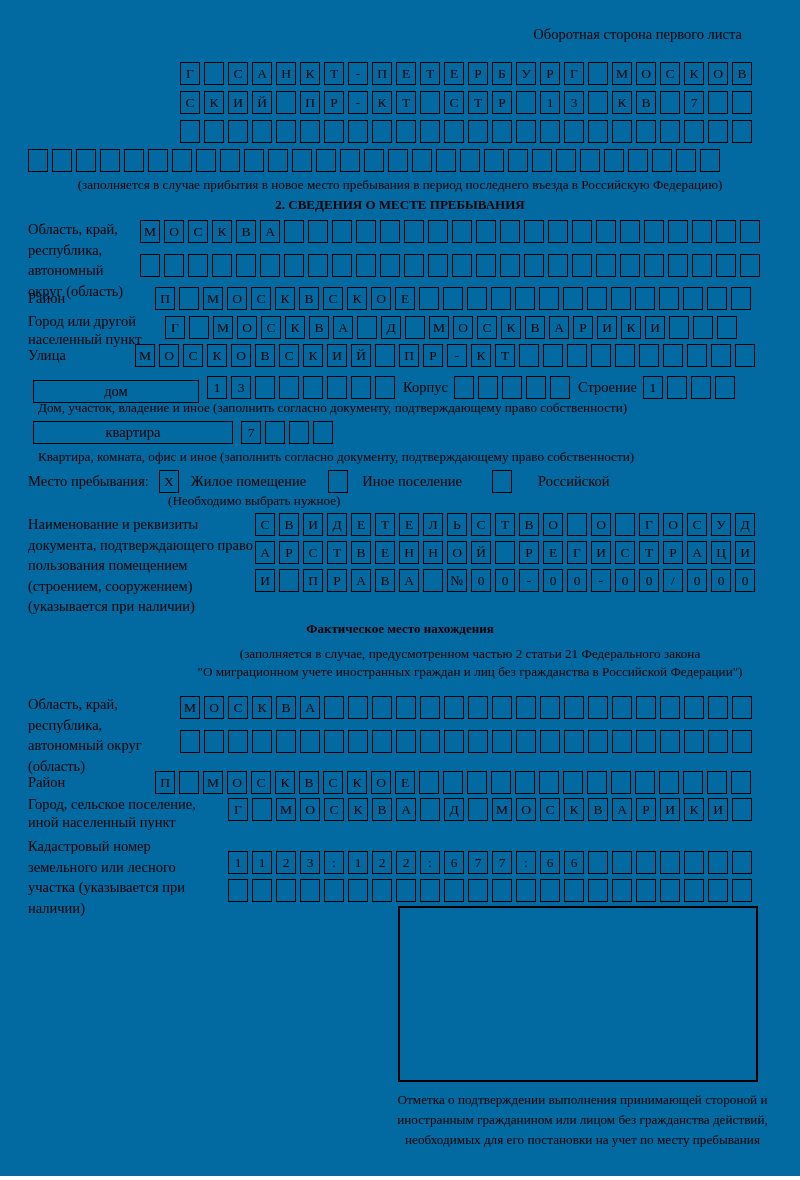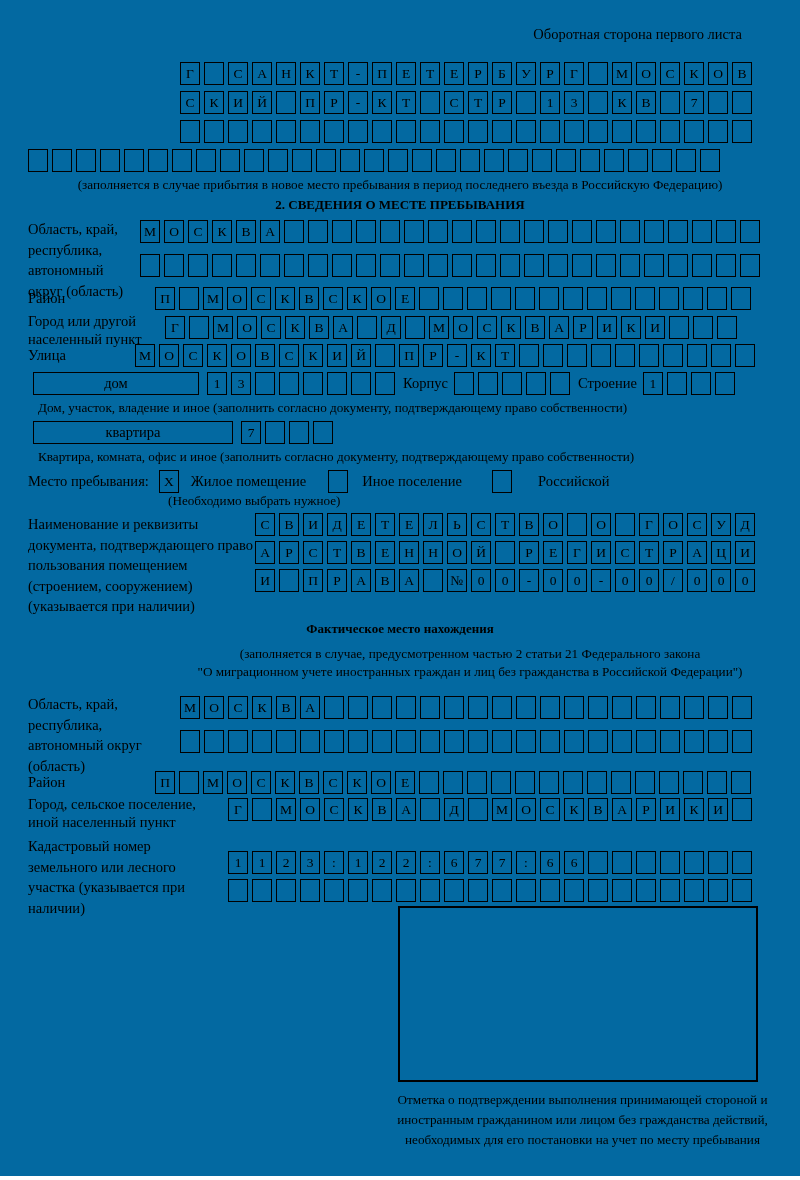--- a/index.html
+++ b/index.html
@@ -279,21 +279,21 @@
       <span class="cell"></span>
       <span class="cell"></span>
       <span class="cell"></span>
       <span class="cell"></span>
       <span class="cell"></span>
       <span class="cell"></span>
       <span class="cell"></span>
     </div>
 
   <div class="abs inlinerow" style="top:372px;left:33px;">
-    <div class="widebox" style="width:166px;margin-right:8px;">дом</div>
+    <div class="widebox" style="width:166px;margin-right:8px;margin-top:8px;">дом</div>
     <div class="boxrow">
         <span class="cell">1</span>
         <span class="cell">3</span>
         <span class="cell"></span>
         <span class="cell"></span>
         <span class="cell"></span>
         <span class="cell"></span>
         <span class="cell"></span>
         <span class="cell"></span>
       </div>

